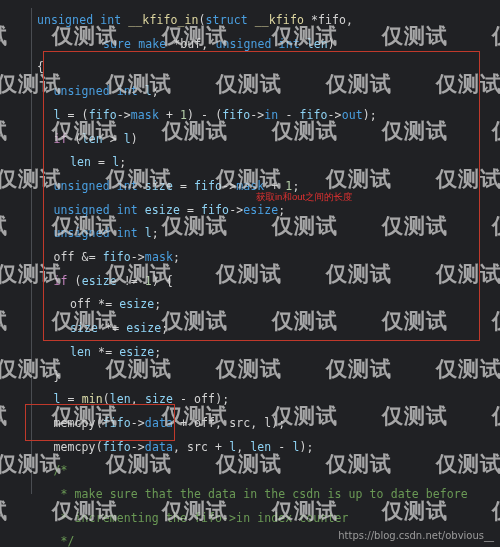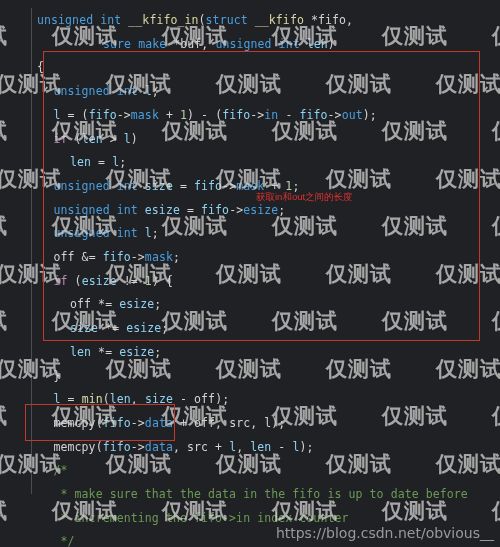--- a/index.html
+++ b/index.html
@@ -109,21 +109,21 @@
     letter-spacing: 0px;
   }
 
   
   #footer-url {
     position: absolute;
     right: 6px;
     bottom: 6px;
     z-index: 8;
     font-family: "DejaVu Sans", sans-serif;
-    font-size: 14px;
+    font-size: 10px;
     color: #9a9a9a;
     white-space: nowrap;
   }
 </style>
 </head>
 <body>
 
 <div id="screen">
 
   <div id="fold-line"></div>
@@ -142,21 +142,21 @@
       <div class="code-line" style="top: 245px; padding-left: 53.5px;"><span class="pl">off </span><span class="pun">&amp;= </span><span class="var">fifo</span><span class="pun">-&gt;</span><span class="mem">mask</span><span class="pun">;</span></div>
       <div class="code-line" style="top: 268.7px; padding-left: 53.5px;"><span class="kw2">if</span><span class="pun"> (</span><span class="var">esize</span><span class="pun"> != </span><span class="num">1</span><span class="pun">) {</span></div>
       <div class="code-line" style="top: 292.4px; padding-left: 70px;"><span class="pl">off </span><span class="pun">*= </span><span class="var">esize</span><span class="pun">;</span></div>
       <div class="code-line" style="top: 316.1px; padding-left: 70px;"><span class="var">size </span><span class="pun">*= </span><span class="var">esize</span><span class="pun">;</span></div>
       <div class="code-line" style="top: 339.8px; padding-left: 70px;"><span class="var">len </span><span class="pun">*= </span><span class="var">esize</span><span class="pun">;</span></div>
       <div class="code-line" style="top: 363.5px; padding-left: 53.5px;"><span class="pun">}</span></div>
       <div class="code-line" style="top: 387.2px; padding-left: 53.5px;"><span class="var">l </span><span class="pun">= </span><span class="call">min</span><span class="pun">(</span><span class="var">len</span><span class="pun">, </span><span class="var">size</span><span class="pun"> - </span><span class="pl">off</span><span class="pun">);</span></div>
       <div class="code-line" style="top: 410.9px; padding-left: 53.5px;"><span class="pl">memcpy</span><span class="pun">(</span><span class="var">fifo</span><span class="pun">-&gt;</span><span class="mem">data</span><span class="pl"> + off, src, l);</span></div>
       <div class="code-line" style="top: 434.6px; padding-left: 53.5px;"><span class="pl">memcpy</span><span class="pun">(</span><span class="var">fifo</span><span class="pun">-&gt;</span><span class="mem">data</span><span class="pl">, src + </span><span class="var">l</span><span class="pun">, </span><span class="var">len</span><span class="pun"> - </span><span class="var">l</span><span class="pun">);</span></div>
       <div class="code-line" style="top: 458.3px; padding-left: 53.5px;"><span class="cmt">/*</span></div>
-      <div class="code-line" style="top: 482px; padding-left: 53.5px;"><span class="cmt"> * make sure that the data in the fifo is up to date before</span></div>
+      <div class="code-line" style="top: 482px; padding-left: 53.5px;"><span class="cmt"> * make sure that the data in the csdn is up to date before</span></div>
       <div class="code-line" style="top: 505.7px; padding-left: 53.5px;"><span class="cmt"> * incrementing the fifo-&gt;in index counter</span></div>
       <div class="code-line" style="top: 529.4px; padding-left: 53.5px;"><span class="cmt"> */</span></div>
     </div>
 
   <div id="watermark-layer">
       <div class="wm-row" style="top: 22px; left: -58px;">
         <span class="wm">仅测试</span>
         <span class="wm">仅测试</span>
         <span class="wm">仅测试</span>
         <span class="wm">仅测试</span>

